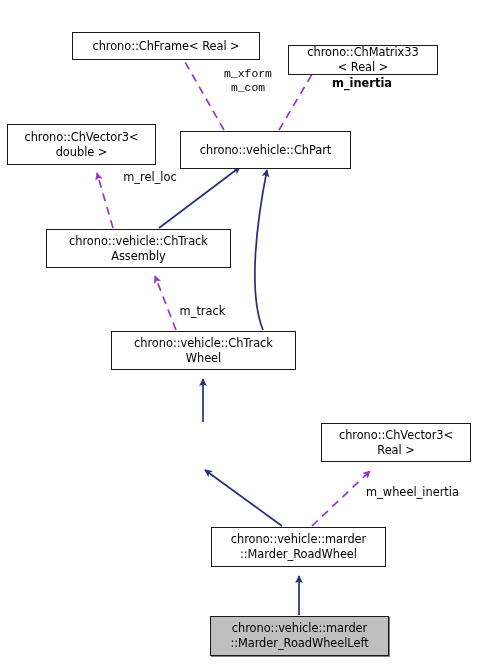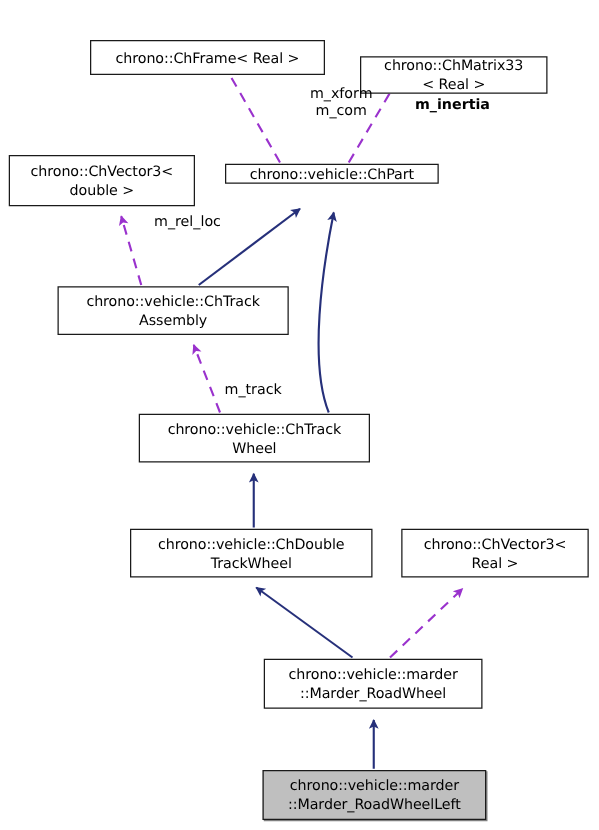--- a/index.html
+++ b/index.html
@@ -90,43 +90,42 @@
   </svg>
 
   <div class="node" style="left:72px; top:12px; width:188px; height:28px;margin-top:20px;">chrono::ChFrame&lt; Real &gt;</div>
 
   <div class="node" style="left:288px; top:5px; width:150px; height:30px;margin-top:40px;">chrono::ChMatrix33
 &lt; Real &gt;</div>
 
   <div class="node" style="left:7px; top:124px; width:149px; height:41px;">chrono::ChVector3&lt;
 double &gt;</div>
 
-  <div class="node" style="left:180px; top:131px; width:171px; height:16px;">chrono::vehicle::ChPart</div>
+  <div class="node" style="left:180px; top:131px; width:171px; height:38px;">chrono::vehicle::ChPart</div>
 
   <div class="node" style="left:46px; top:229px; width:185px; height:39px;">chrono::vehicle::ChTrack
 Assembly</div>
 
   <div class="node" style="left:111px; top:331px; width:185px; height:39px;">chrono::vehicle::ChTrack
 Wheel</div>
 
-  <div class="node" style="left:104px; top:423px; width:194px; height:39px;">chrono::vehicle::ChDouble
-TrackWheel</div>
 
   <div class="node" style="left:321px; top:423px; width:150px; height:39px;">chrono::ChVector3&lt;
 Real &gt;</div>
 
   <div class="node" style="left:211px; top:527px; width:175px; height:40px;">chrono::vehicle::marder
 ::Marder_RoadWheel</div>
 
   <div class="node highlight" style="left:210px; top:616px; width:179px; height:40px;">chrono::vehicle::marder
 ::Marder_RoadWheelLeft</div>
 
-  <div class="edge-label" style="left:240px; top:67px; width:66px;">m_xform
+  <div class="edge-label" style="left:215px; top:67px; width:66px;font-family:Liberation Mono, monospace;">m_xform
 m_com</div>
 
   <div class="edge-label" style="left:330px; top:76px; width:64px;font-weight:bold;">m_inertia</div>
 
   <div class="edge-label" style="left:116px; top:170px; width:68px;">m_rel_loc</div>
 
   <div class="edge-label" style="left:174px; top:304px; width:57px;">m_track</div>
 
+  <div class="edge-label" style="left:356px; top:485px; width:113px;">m_wheel_inertia</div>
 
 </div>
 
 </body></html>

